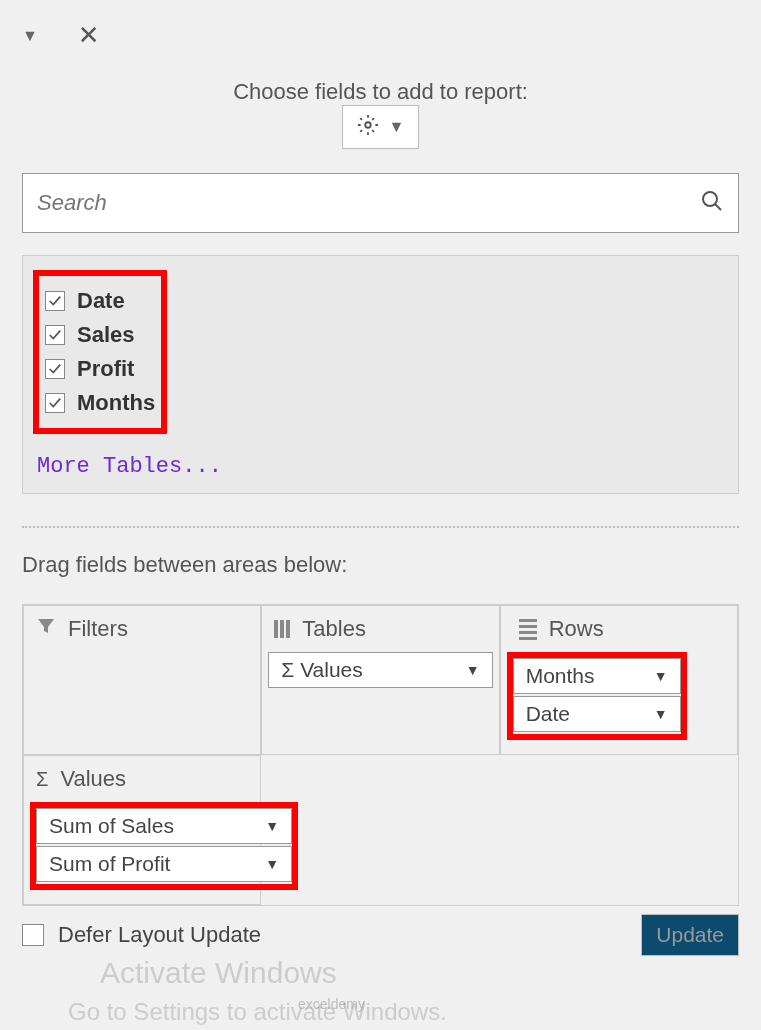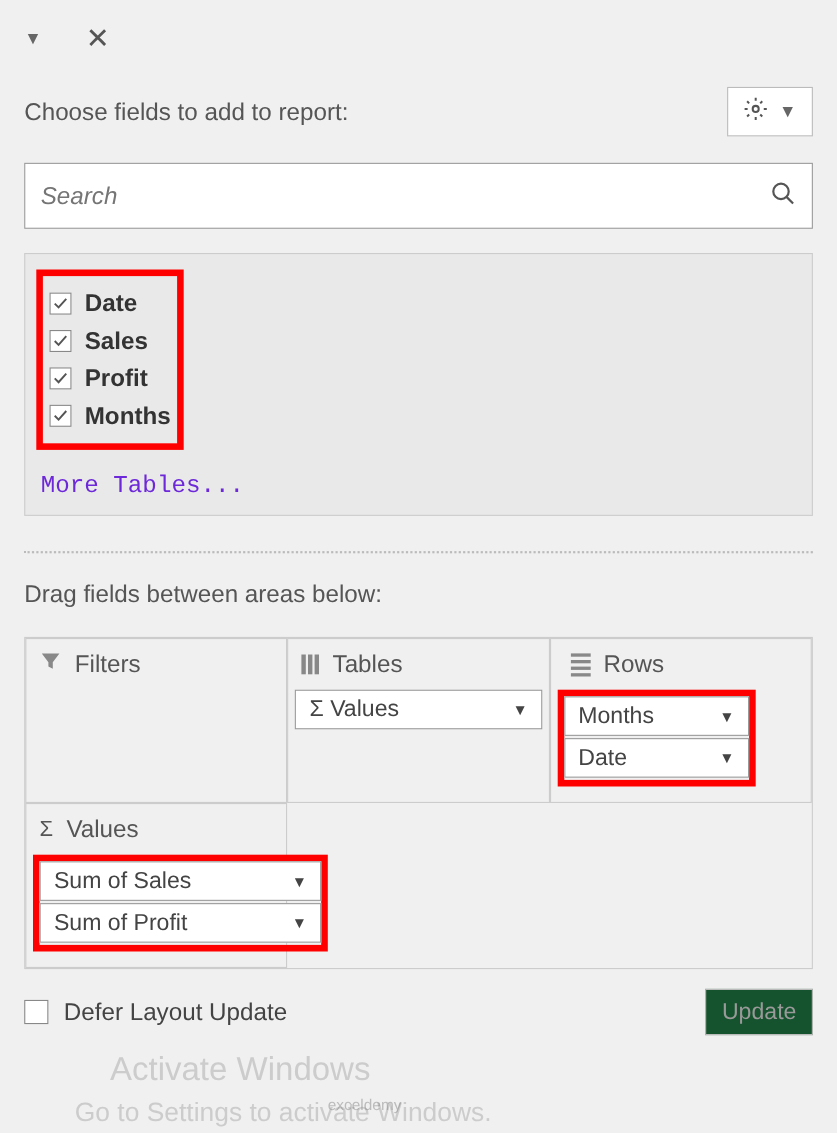--- a/index.html
+++ b/index.html
@@ -2,21 +2,21 @@
 <html><head>
 <meta charset="utf-8">
 <style>
 * { box-sizing: border-box; margin: 0; padding: 0; }
 body { font-family: "Segoe UI", Arial, sans-serif; background: #f0f0f0; width: 761px; height: 1030px; padding: 20px 22px; position: relative; }
 .header { display: flex; align-items: center; justify-content: space-between; margin-bottom: 28px; }
 .title { color: #217346; font-size: 34px; font-weight: 400; }
 .header-ctrls { display: flex; align-items: center; gap: 40px; }
 .dropdown-arrow { color: #666; font-size: 16px; }
 .close-x { color: #555; font-size: 26px; font-weight: 300; }
-.subheader { display: flex; justify-content: space-between; align-items: center; margin-bottom: 24px; }
+.subheader { display: flex; justify-content: space-between; align-items: center; margin-bottom: 24px; flex-direction: column; }
 .subheader-text { color: #555; font-size: 22px; }
 .gear-btn { border: 1px solid #bbb; background: #fff; padding: 8px 14px; display: flex; align-items: center; gap: 10px; }
 .gear-btn svg { width: 22px; height: 22px; }
 .search-box { display: flex; align-items: center; border: 1px solid #999; background: #fff; padding: 8px 14px; margin-bottom: 22px; height: 60px; }
 .search-input { flex: 1; border: none; outline: none; font-size: 22px; color: #888; font-style: italic; background: transparent; }
 .search-icon svg { width: 24px; height: 24px; }
 .fields-container { background: #e9e9e9; border: 1px solid #ccc; padding: 14px 10px 10px 10px; margin-bottom: 6px; }
 .fields-highlight { border: 6px solid #ff0000; padding: 8px 6px; display: inline-block; margin-bottom: 8px; }
 .field-item { display: flex; align-items: center; gap: 12px; padding: 4px 0; }
 .checkbox { width: 20px; height: 20px; border: 1px solid #888; background: #fff; display: flex; align-items: center; justify-content: center; }
@@ -28,25 +28,25 @@
 .areas-grid { display: grid; grid-template-columns: 1fr 1fr 1fr; gap: 0; border: 1px solid #ccc; }
 .area-cell { padding: 10px 6px 12px 6px; border: 1px solid #ccc; min-height: 100px; position: relative; }
 .area-header { display: flex; align-items: center; gap: 12px; color: #555; font-size: 22px; margin-bottom: 10px; padding-left: 6px; }
 .area-header svg { width: 20px; height: 20px; }
 .area-item { background: #fff; border: 1px solid #999; padding: 5px 12px; display: flex; justify-content: space-between; align-items: center; font-size: 21px; color: #444; margin-bottom: 2px; }
 .area-item .arrow { color: #444; font-size: 14px; }
 .red-wrap { border: 6px solid #ff0000; }
 .red-wrap-rows { position: absolute; left: 6px; width: 180px; }
 .red-wrap-values { position: absolute; left: 6px; width: 268px; }
 .sigma { font-size: 20px; }
-.bottom-row { display: flex; justify-content: space-between; margin-top: 18px; position: relative; }
+.bottom-row { display: flex; justify-content: space-between; margin-top: 8px; position: relative; }
 .defer-wrap { display: flex; align-items: center; gap: 14px; }
 .defer-check { width: 22px; height: 22px; border: 1px solid #888; background: #fff; }
 .defer-text { font-size: 22px; color: #444; }
-.update-btn { border: 1px solid #bbb; background: #14532d; padding: 8px 14px; color: #999; font-size: 21px; }
+.update-btn { border: 1px solid #bbb; background: #0c4a6e; padding: 8px 14px; color: #999; font-size: 21px; }
 .watermark { position: absolute; left: 100px; bottom: 40px; color: #ccc; font-size: 30px; pointer-events: none; }
 .watermark-sub { position: absolute; left: 68px; bottom: 4px; color: #ccc; font-size: 24px; pointer-events: none; }
 .logo-mark { position: absolute; left: 298px; bottom: 18px; color: #888; font-size: 14px; pointer-events: none; opacity: 0.5; }
 .columns-icon { display: inline-flex; gap: 2px; }
 .columns-icon span { display: inline-block; width: 4px; height: 18px; background: #888; }
 .rows-icon { display: inline-flex; flex-direction: column; gap: 3px; }
 .rows-icon span { display: inline-block; width: 18px; height: 3px; background: #888; }
 </style>
 </head>
 <body>

